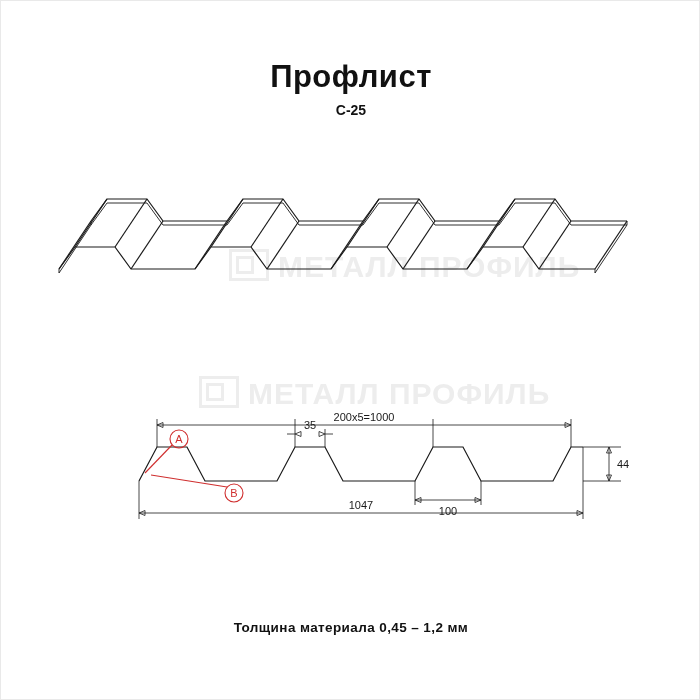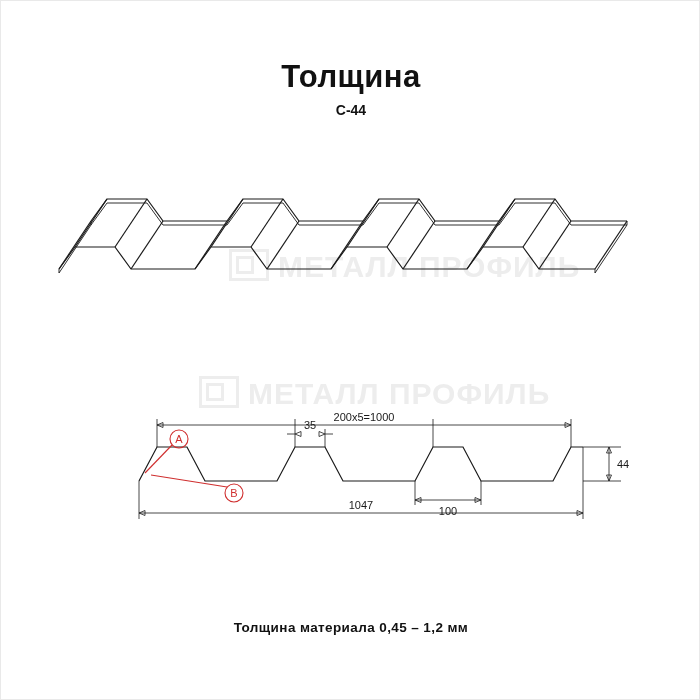--- a/index.html
+++ b/index.html
@@ -105,22 +105,22 @@
   .dim { fill: none; stroke: #1a1a1a; stroke-width: 0.8; }
   .red { fill: none; stroke: #cf2e2e; stroke-width: 1.1; }
   .redtext { fill: #cf2e2e; font-size: 11px; font-family: "Liberation Sans", sans-serif; }
   .dimtext { fill: #1a1a1a; font-size: 11px; font-family: "Liberation Sans", sans-serif; }
 </style>
 </head>
 <body>
 
 <div class="page">
 
-  <div class="title">Толщина</div>
-  <div class="subtitle">С-44</div>
+  <div class="title">Профлист</div>
+  <div class="subtitle">С-25</div>
 
   <div class="wm wm1">
     <span class="wmbox"></span><span>МЕТАЛЛ ПРОФИЛЬ</span>
   </div>
 
   <div class="iso-wrap">
     <svg width="600" height="160" viewBox="0 0 600 160">
 
       <path class="ln" d="M 40 60 L 56 38 L 96 38 L 112 60 L 176 60 L 192 38 L 232 38 L 248 60 L 312 60 L 328 38 L 368 38 L 384 60 L 448 60 L 464 38 L 504 38 L 520 60 L 576 60"></path>
 

